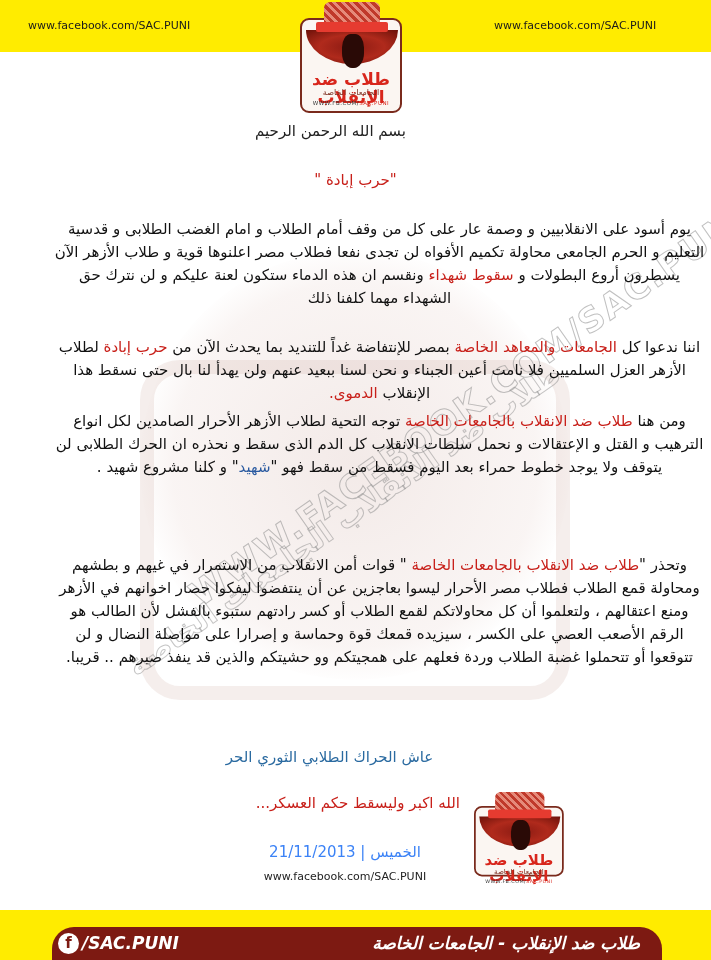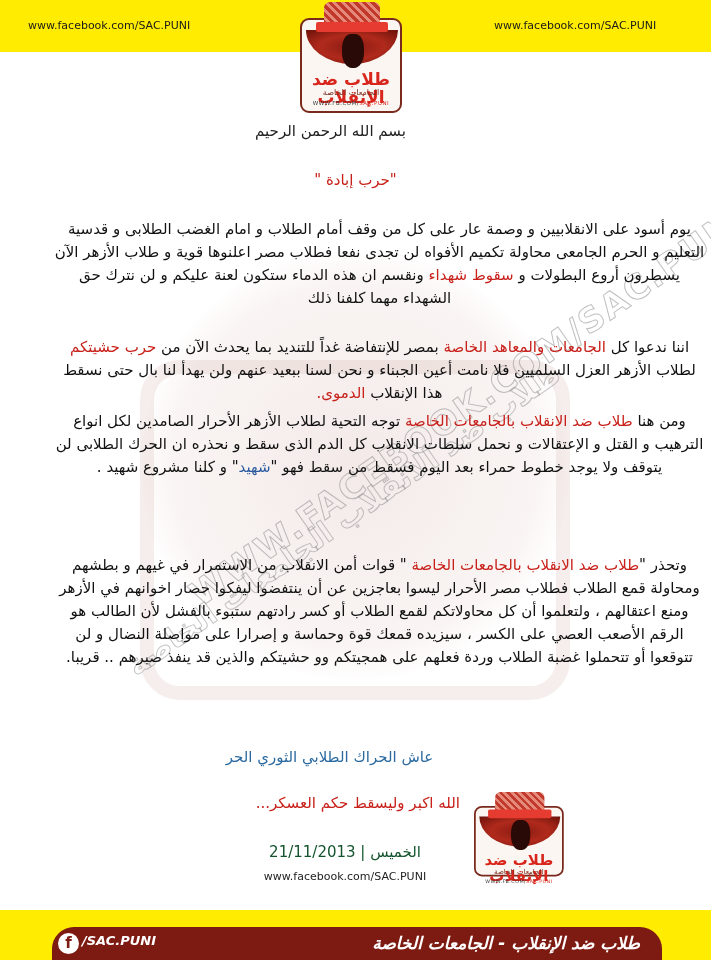--- a/index.html
+++ b/index.html
@@ -39,29 +39,29 @@
     .headline { position: absolute; left: 0; width: 711px; top: 171px; font-size: 15px; color: #222; }
     .red { color: #c8201a; }
     .blue { color: #2a5aa0; }
     .para { position: absolute; left: 30px; width: 651px; font-size: 15px; line-height: 23px; color: #111; text-align: center; margin-left: 24px; }
     .p1 { top: 218px; }
     .p2 { top: 336px; }
     .p3 { top: 410px; }
     .p4 { top: 554px; }
     .closing1 { position: absolute; left: 0; width: 659px; top: 748px; font-size: 15px; color: #2a6aa0; text-align: center; }
     .closing2 { position: absolute; left: 230px; width: 230px; top: 794px; font-size: 15px; color: #c8201a; text-align: right; }
-    .dateline { position: absolute; left: 230px; width: 230px; top: 843px; font-size: 15px; color: #14532d; text-align: center; direction: rtl; }
+    .dateline { position: absolute; left: 230px; width: 230px; top: 843px; font-size: 15px; color: #3b82f6; text-align: center; direction: rtl; }
     .foot-url { position: absolute; left: 230px; width: 230px; top: 870px; font-size: 11px; color: #222; text-align: center; direction: ltr; }
 
     
     .bottom-band { position: absolute; left: 0; top: 910px; width: 711px; height: 50px; background: #ffec00; }
     .footer-pill { position: absolute; left: 52px; top: 927px; width: 610px; height: 34px; background: #7d1a12; border-radius: 22px 22px 0 0; }
     .footer-text { position: absolute; right: 22px; top: 6px; font-size: 17px; font-weight: bold; font-style: italic; color: #ffffff; direction: rtl; white-space: nowrap; font-family: "DejaVu Sans", sans-serif; }
     .fb-icon { position: absolute; left: 6px; top: 6px; width: 21px; height: 21px; border-radius: 50%; background: #ffffff; color: #7d1a12; font-size: 15px; font-weight: bold; text-align: center; line-height: 21px; font-family: "DejaVu Sans", sans-serif; }
-    .footer-handle { position: absolute; left: 30px; top: 6px; font-size: 13px; font-weight: bold; font-style: italic; color: #ffffff; font-family: "DejaVu Sans", sans-serif; }
+    .footer-handle { position: absolute; left: 30px; top: 6px; font-size: 17px; font-weight: bold; font-style: italic; color: #ffffff; font-family: "DejaVu Sans", sans-serif; }
   </style>
 </head>
 <body>
 
 <div class="top-band">
   <span class="top-url left">www.facebook.com/SAC.PUNI</span>
   <span class="top-url right">www.facebook.com/SAC.PUNI</span>
 </div>
 
 <div class="watermark">
@@ -80,21 +80,21 @@
   <div class="sub">الجامعات الخاصة</div>
   <div class="web"><span style="color:#333">WWW.FB.COM/</span><span>SAC.PUNI</span></div>
 </div>
 
 <div class="content">
   <div class="bism">بسم الله الرحمن الرحيم</div>
   <div class="headline red">"حرب إبادة "</div>
 
   <p class="para p1"><span>يوم أسود على الانقلابيين و وصمة عار على كل من وقف أمام الطلاب و امام الغضب الطلابى و قدسية التعليم و الحرم الجامعى محاولة تكميم الأفواه لن تجدى نفعا فطلاب مصر اعلنوها قوية و طلاب الأزهر الآن يسطرون أروع البطولات و </span><span class="red">سقوط شهداء</span><span> ونقسم ان هذه الدماء ستكون لعنة عليكم و لن نترك حق الشهداء مهما كلفنا ذلك</span></p>
 
-  <p class="para p2"><span>اننا ندعوا كل </span><span class="red">الجامعات والمعاهد الخاصة</span><span> بمصر للإنتفاضة غداً للتنديد بما يحدث الآن من </span><span class="red">حرب حشيتكم</span><span> لطلاب الأزهر العزل السلميين فلا نامت أعين الجبناء و نحن لسنا ببعيد عنهم ولن يهدأ لنا بال حتى نسقط هذا الإنقلاب </span><span class="red">الدموى.</span></p>
+  <p class="para p2"><span>اننا ندعوا كل </span><span class="red">الجامعات والمعاهد الخاصة</span><span> بمصر للإنتفاضة غداً للتنديد بما يحدث الآن من </span><span class="red">حرب إبادة</span><span> لطلاب الأزهر العزل السلميين فلا نامت أعين الجبناء و نحن لسنا ببعيد عنهم ولن يهدأ لنا بال حتى نسقط هذا الإنقلاب </span><span class="red">الدموى.</span></p>
 
   <p class="para p3"><span>ومن هنا </span><span class="red">طلاب ضد الانقلاب بالجامعات الخاصة</span><span> توجه التحية لطلاب الأزهر الأحرار الصامدين لكل انواع الترهيب و القتل و الإعتقالات و نحمل سلطات الانقلاب كل الدم الذى سقط و نحذره ان الحرك الطلابى لن يتوقف ولا يوجد خطوط حمراء بعد اليوم فسقط من سقط فهو "</span><span class="blue">شهيد</span><span>" و كلنا مشروع شهيد .</span></p>
 
   <p class="para p4"><span>وتحذر "</span><span class="red">طلاب ضد الانقلاب بالجامعات الخاصة</span><span> " قوات أمن الانقلاب من الاستمرار في غيهم و بطشهم ومحاولة قمع الطلاب فطلاب مصر الأحرار ليسوا بعاجزين عن أن ينتفضوا ليفكوا حصار اخوانهم في الأزهر ومنع اعتقالهم ، ولتعلموا أن كل محاولاتكم لقمع الطلاب أو كسر رادتهم ستبوء بالفشل لأن الطالب هو الرقم الأصعب العصي على الكسر ، سيزيده قمعك قوة وحماسة و إصرارا على مواصلة النضال و لن تتوقعوا أو تتحملوا غضبة الطلاب وردة فعلهم على همجيتكم وو حشيتكم والذين قد ينفذ صبرهم .. قريبا.</span></p>
 
   <div class="closing1">عاش الحراك الطلابي الثوري الحر</div>
   <div class="closing2">الله اكبر وليسقط حكم العسكر...</div>
   <div class="dateline"><span>الخميس</span><span> | </span><span style="direction:ltr;unicode-bidi:embed">21/11/2013</span></div>
   <div class="foot-url">www.facebook.com/SAC.PUNI</div>
 </div>

